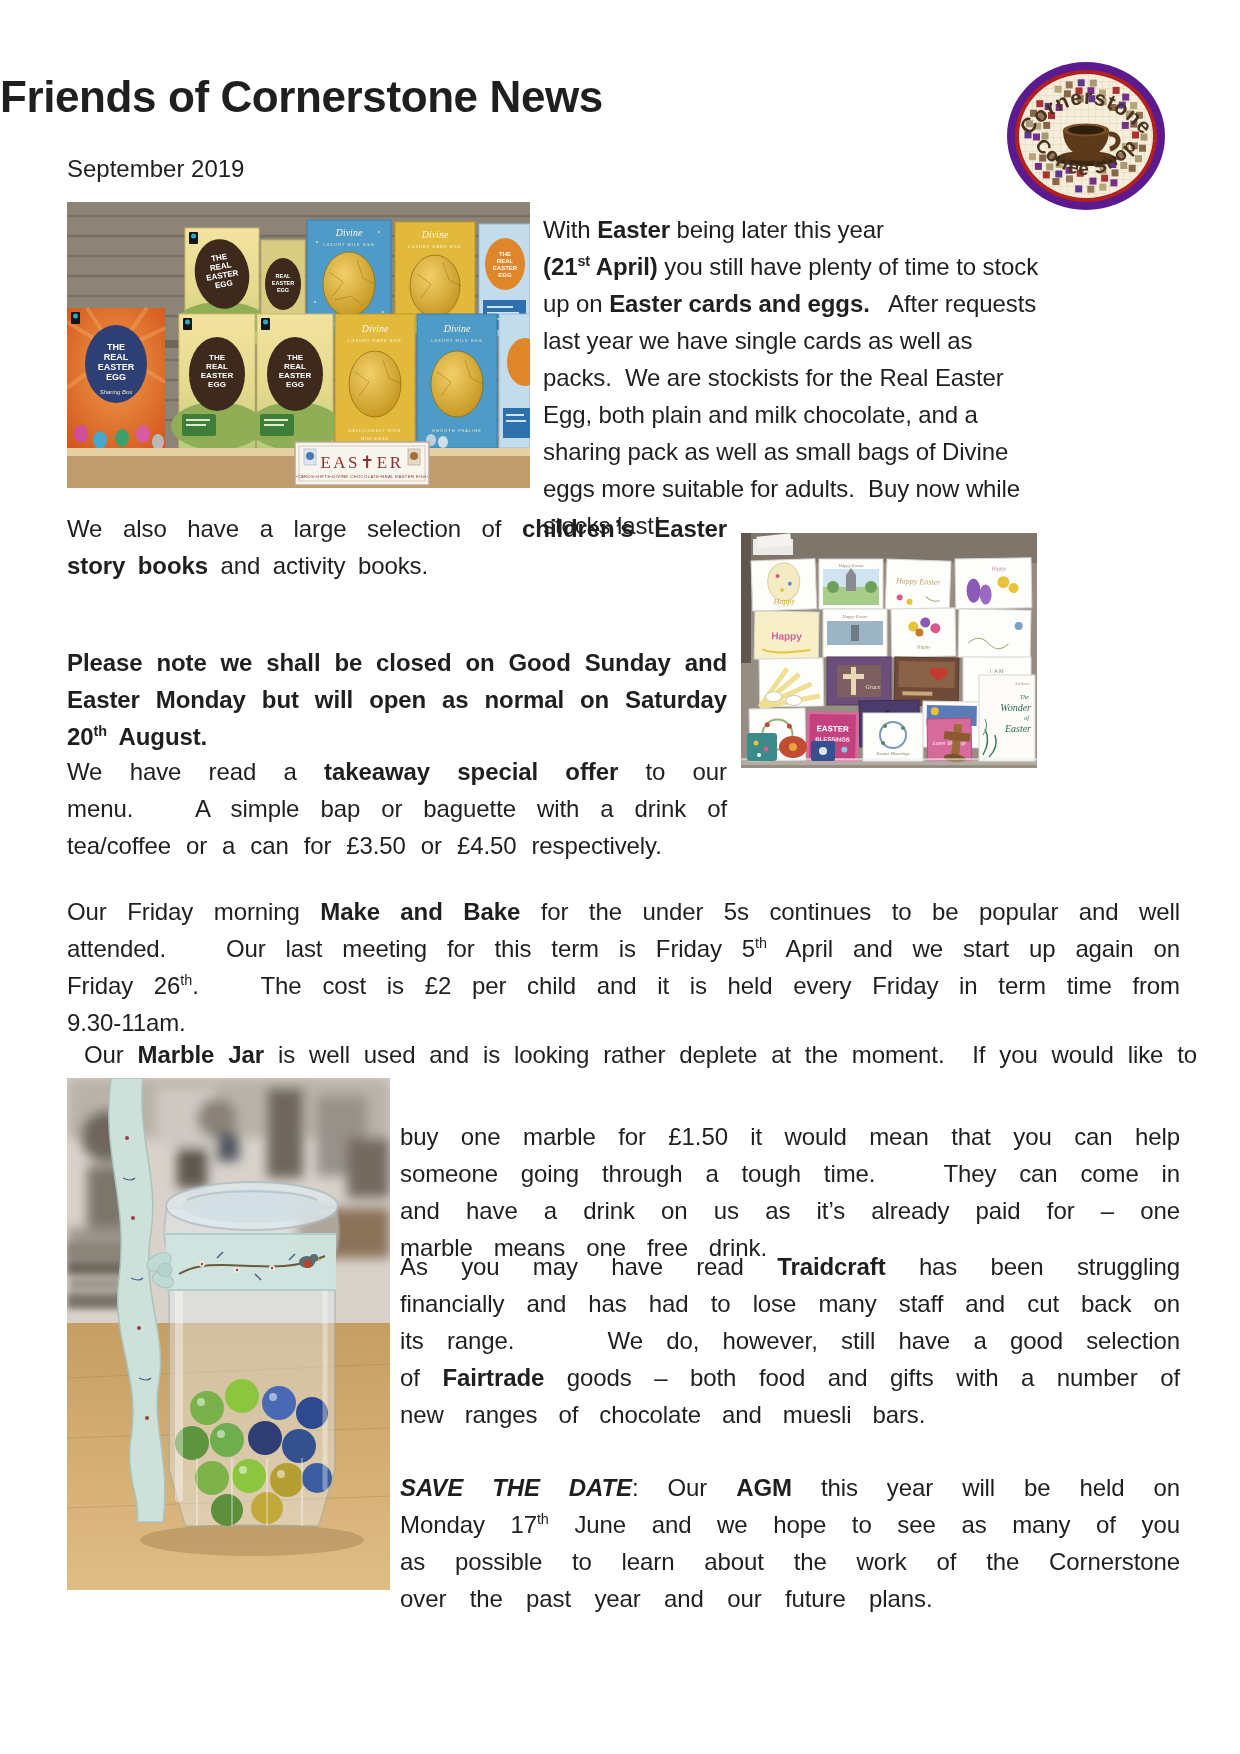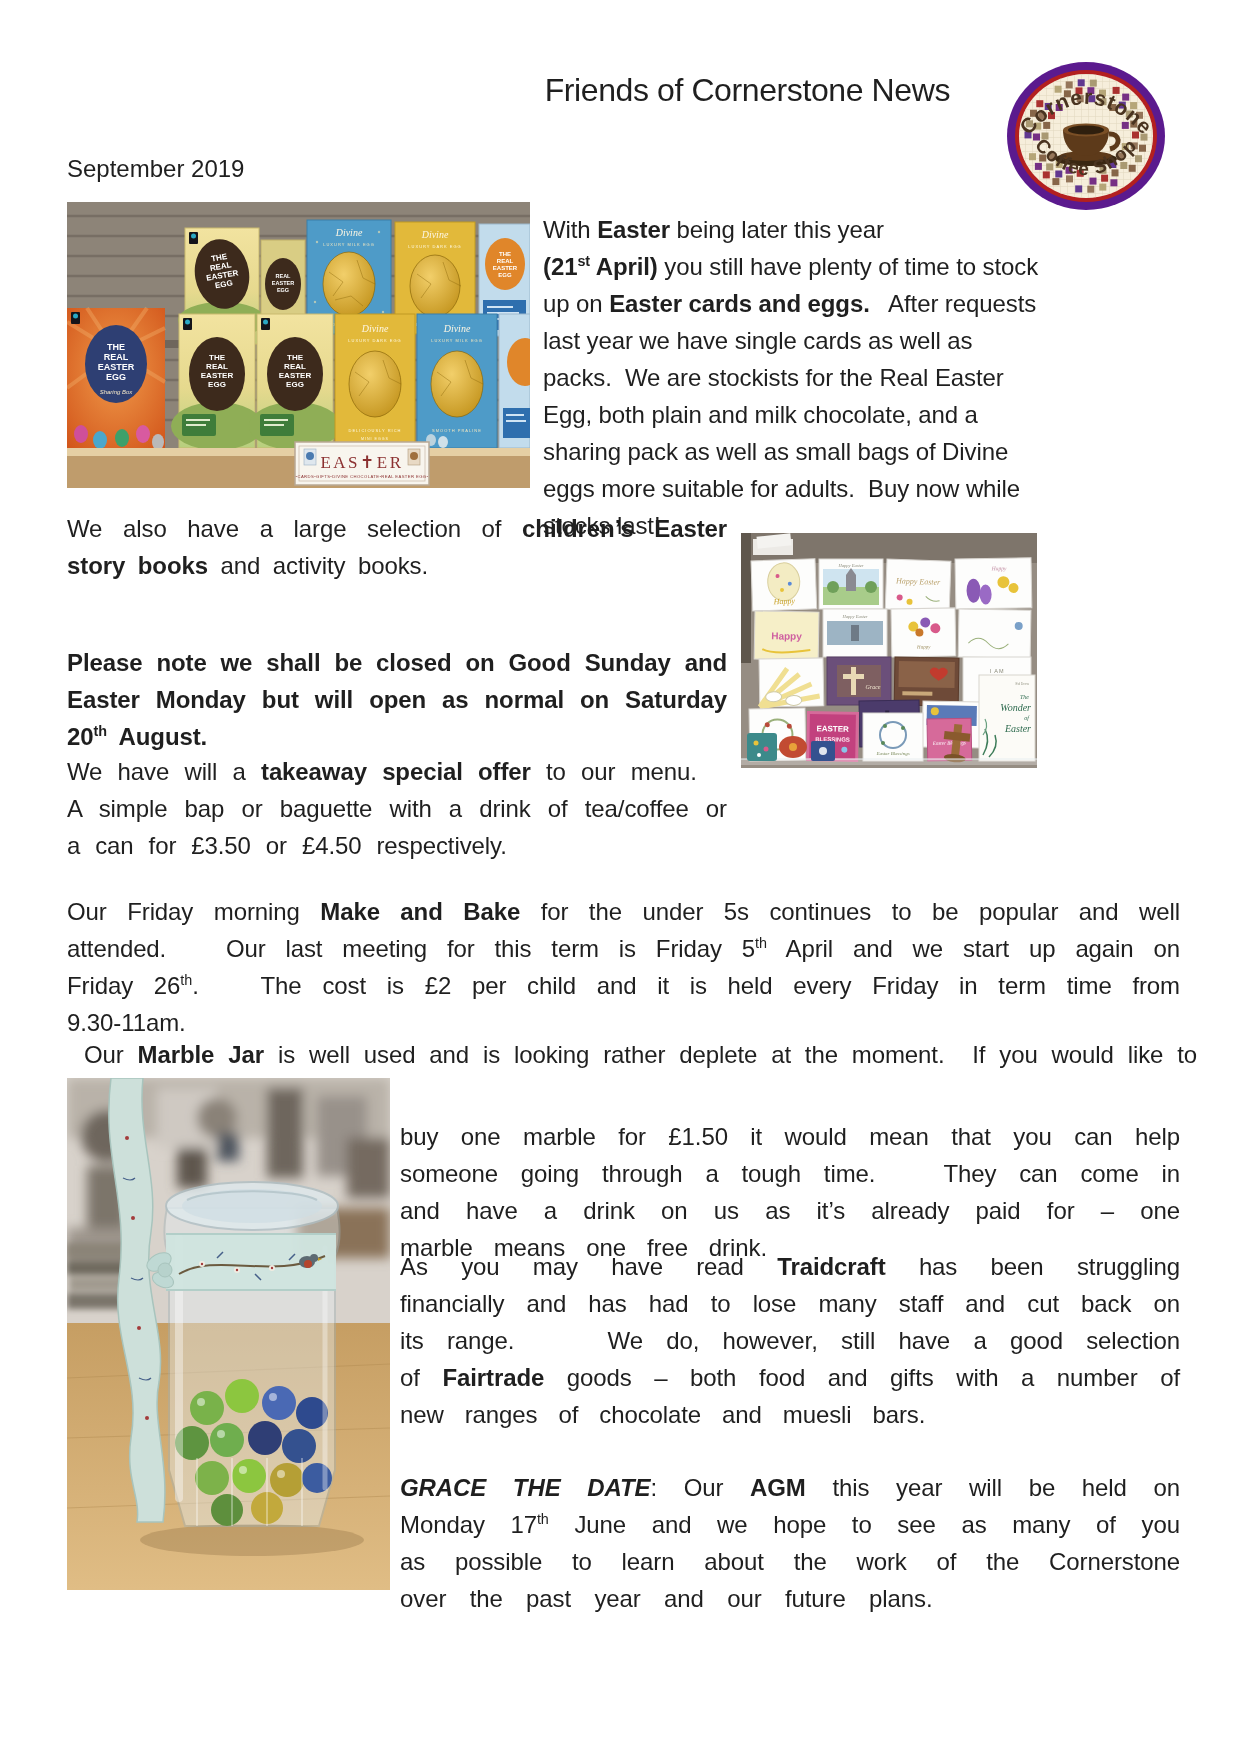--- a/index.html
+++ b/index.html
@@ -6,21 +6,21 @@
   html,body{width:1240px;height:1754px;background:#fff;overflow:hidden;
     font-family:"Liberation Sans","DejaVu Sans",sans-serif;color:#1f1f1f;}
   .abs{position:absolute}
   .body-text{font-size:24px;line-height:37px;letter-spacing:-0.1px}
   .just{text-align:justify}
   .lastjust{text-align:justify;text-align-last:justify}
   .ws25{word-spacing:.25em}.ws35{word-spacing:.35em}.ws55{word-spacing:.55em}
   .ws60{word-spacing:.6em}.ws70{word-spacing:.7em}
   .b{font-weight:700}.i{font-style:italic}
   sup{font-size:60%;line-height:0;vertical-align:super}
-  .title{font-size:32px;font-weight:400;letter-spacing:-0.4px;text-align:right}
+  .title{font-size:44px;font-weight:700;letter-spacing:-0.4px;text-align:left}
   .date{font-size:24px}
   svg{display:block}
 </style>
 </head>
 <body>
 
 <div class="abs title" style="left:0;top:72;width:950px;top:72px">Friends of Cornerstone News</div>
 
 <div class="abs date" style="left:67px;top:155px">September 2019</div>
 
@@ -285,21 +285,21 @@
     <text x="295" y="276" text-anchor="middle" font-size="4.2" letter-spacing=".4" fill="#8b3030">•CARDS•GIFTS•DIVINE CHOCOLATE•REAL EASTER EGG•</text>
   </g>
 </svg>
 
 <div class="abs body-text" style="left:543px;top:211px;width:505px"><span>With </span><span class="b">Easter</span><span> being later this year</span><br><span class="b">(21</span><sup class="b">st</sup><span class="b"> April)</span><span> you still have plenty of time to stock up on </span><span class="b">Easter cards and eggs.</span><span>&nbsp;&nbsp; After requests last year we have single cards as well as packs.&nbsp; We are stockists for the Real Easter Egg, both plain and milk chocolate, and a sharing pack as well as small bags of Divine eggs more suitable for adults.&nbsp; Buy now while stocks last!</span></div>
 
 <div class="abs body-text just ws25" style="left:67px;top:510px;width:660px"><span>We also have a large selection of </span><span class="b">children’s Easter story books</span><span> and activity books.</span></div>
 
 <div class="abs body-text just ws25" style="left:67px;top:644px;width:660px"><span class="b">Please note we shall be closed on Good Sunday and Easter Monday but will open as normal on Saturday 20</span><sup class="b">th</sup><span class="b"> August.</span></div>
 
-<div class="abs body-text just ws35" style="left:67px;top:753px;width:660px"><span>We have will a </span><span class="b">takeaway special offer</span><span> to our menu.&nbsp;&nbsp; A simple bap or baguette with a drink of tea/coffee or a can for £3.50 or £4.50 respectively.</span></div>
+<div class="abs body-text just ws35" style="left:67px;top:753px;width:660px"><span>We have read a </span><span class="b">takeaway special offer</span><span> to our menu.&nbsp;&nbsp; A simple bap or baguette with a drink of tea/coffee or a can for £3.50 or £4.50 respectively.</span></div>
 
 <svg class="abs" style="left:741px;top:533px" width="296" height="235" viewBox="0 0 296 235">
   <rect x="0" y="0" width="296" height="235" fill="#968d83"></rect>
   <rect x="0" y="0" width="296" height="30" fill="#7e756b"></rect>
   <rect x="0" y="0" width="10" height="130" fill="#5f574d"></rect>
   <rect x="12" y="6" width="40" height="16" fill="#eceae6"></rect>
   <rect x="16" y="2" width="34" height="12" fill="#f4f3f0" transform="rotate(-6 33 8)"></rect>
 
   <g transform="translate(10,28) rotate(-2)">
     <rect width="64" height="50" fill="#fdfdfc" stroke="#d8d5d0"></rect>
@@ -568,13 +568,13 @@
       <ellipse cx="96" cy="202" rx="11" ry="7" fill="#bfd9d4" stroke="#a8c4bd" transform="rotate(22 96 202)"></ellipse>
       <circle cx="98" cy="192" r="7" fill="#b7d2cc" stroke="#a8c4bd"></circle>
     </g>
   </g>
 </svg>
 
 <div class="abs body-text just ws60" style="left:400px;top:1118px;width:780px"><span>buy one marble for £1.50 it would mean that you can help someone going through a tough time.&nbsp;&nbsp; They can come in and have a drink on us as it’s already paid for – one marble means one free drink.</span></div>
 
 <div class="abs body-text just ws60" style="left:400px;top:1248px;width:780px"><span>As you may have read </span><span class="b">Traidcraft</span><span> has been struggling financially and has had to lose many staff and cut back on its range.&nbsp;&nbsp;&nbsp; We do, however, still have a good selection of </span><span class="b">Fairtrade</span><span> goods – both food and gifts with a number of new ranges of chocolate and muesli bars.</span></div>
 
-<div class="abs body-text just ws70" style="left:400px;top:1469px;width:780px"><span class="b i">GRACE THE DATE</span><span>: Our </span><span class="b">AGM</span><span> this year will be held on Monday 17</span><sup>th</sup><span> June and we hope to see as many of you as possible to learn about the work of the Cornerstone over the past year and our future plans.</span></div>
+<div class="abs body-text just ws70" style="left:400px;top:1469px;width:780px"><span class="b i">SAVE THE DATE</span><span>: Our </span><span class="b">AGM</span><span> this year will be held on Monday 17</span><sup>th</sup><span> June and we hope to see as many of you as possible to learn about the work of the Cornerstone over the past year and our future plans.</span></div>
 
 </body></html>

